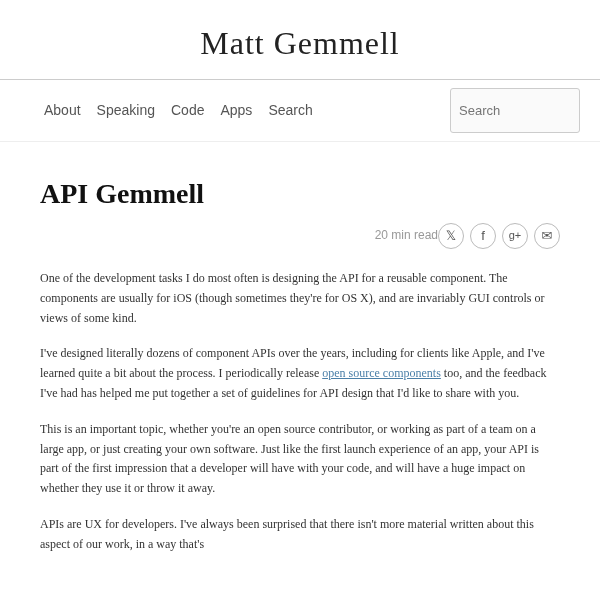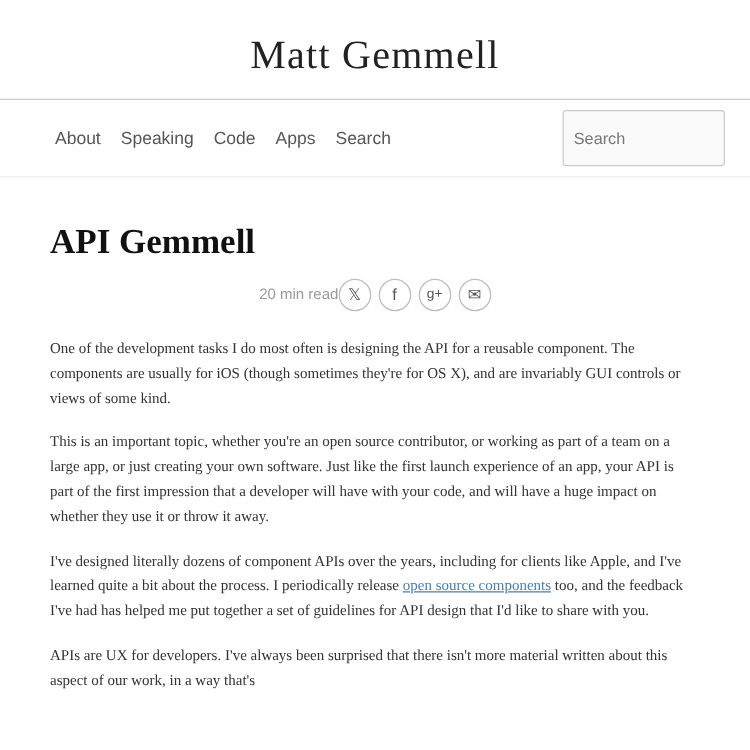--- a/index.html
+++ b/index.html
@@ -76,21 +76,21 @@
       font-family: Georgia, serif;
       font-size: 28px;
       font-weight: bold;
       color: #111;
       margin-bottom: 6px;
     }
 
     .article-meta-row {
       display: flex;
       align-items: center;
-      justify-content: center;
+      justify-content: flex-end;
       margin-bottom: 20px;
     }
 
     .read-time {
       font-family: Arial, sans-serif;
       font-size: 12px;
       color: #999;
     }
 
     .social-icons {
@@ -155,22 +155,22 @@
       <a class="social-icon" title="Twitter">𝕏</a>
       <a class="social-icon" title="Facebook">f</a>
       <a class="social-icon" title="Google+" style="font-size:11px;">g+</a>
       <a class="social-icon" title="Email">✉</a>
     </div>
   </div>
 
   <div class="article-body">
     <p>One of the development tasks I do most often is designing the API for a reusable component. The components are usually for iOS (though sometimes they're for OS X), and are invariably GUI controls or views of some kind.</p>
 
-    <p>This is an important topic, whether you're an open source contributor, or working as part of a team on a large app, or just creating your own software. Just like the first launch experience of an app, your API is part of the first impression that a developer will have with your code, and will have a huge impact on whether they use it or throw it away.</p>
-
     <p>
       I've designed literally dozens of component APIs over the years, including for clients like Apple, and I've learned quite a bit about the process. I periodically release <a>open source components</a> too, and the feedback I've had has helped me put together a set of guidelines for API design that I'd like to share with you.
     </p>
+
+    <p>This is an important topic, whether you're an open source contributor, or working as part of a team on a large app, or just creating your own software. Just like the first launch experience of an app, your API is part of the first impression that a developer will have with your code, and will have a huge impact on whether they use it or throw it away.</p>
 
     <p>APIs are UX for developers. I've always been surprised that there isn't more material written about this aspect of our work, in a way that's</p>
   </div>
 
 </main>
 
 </body></html>

